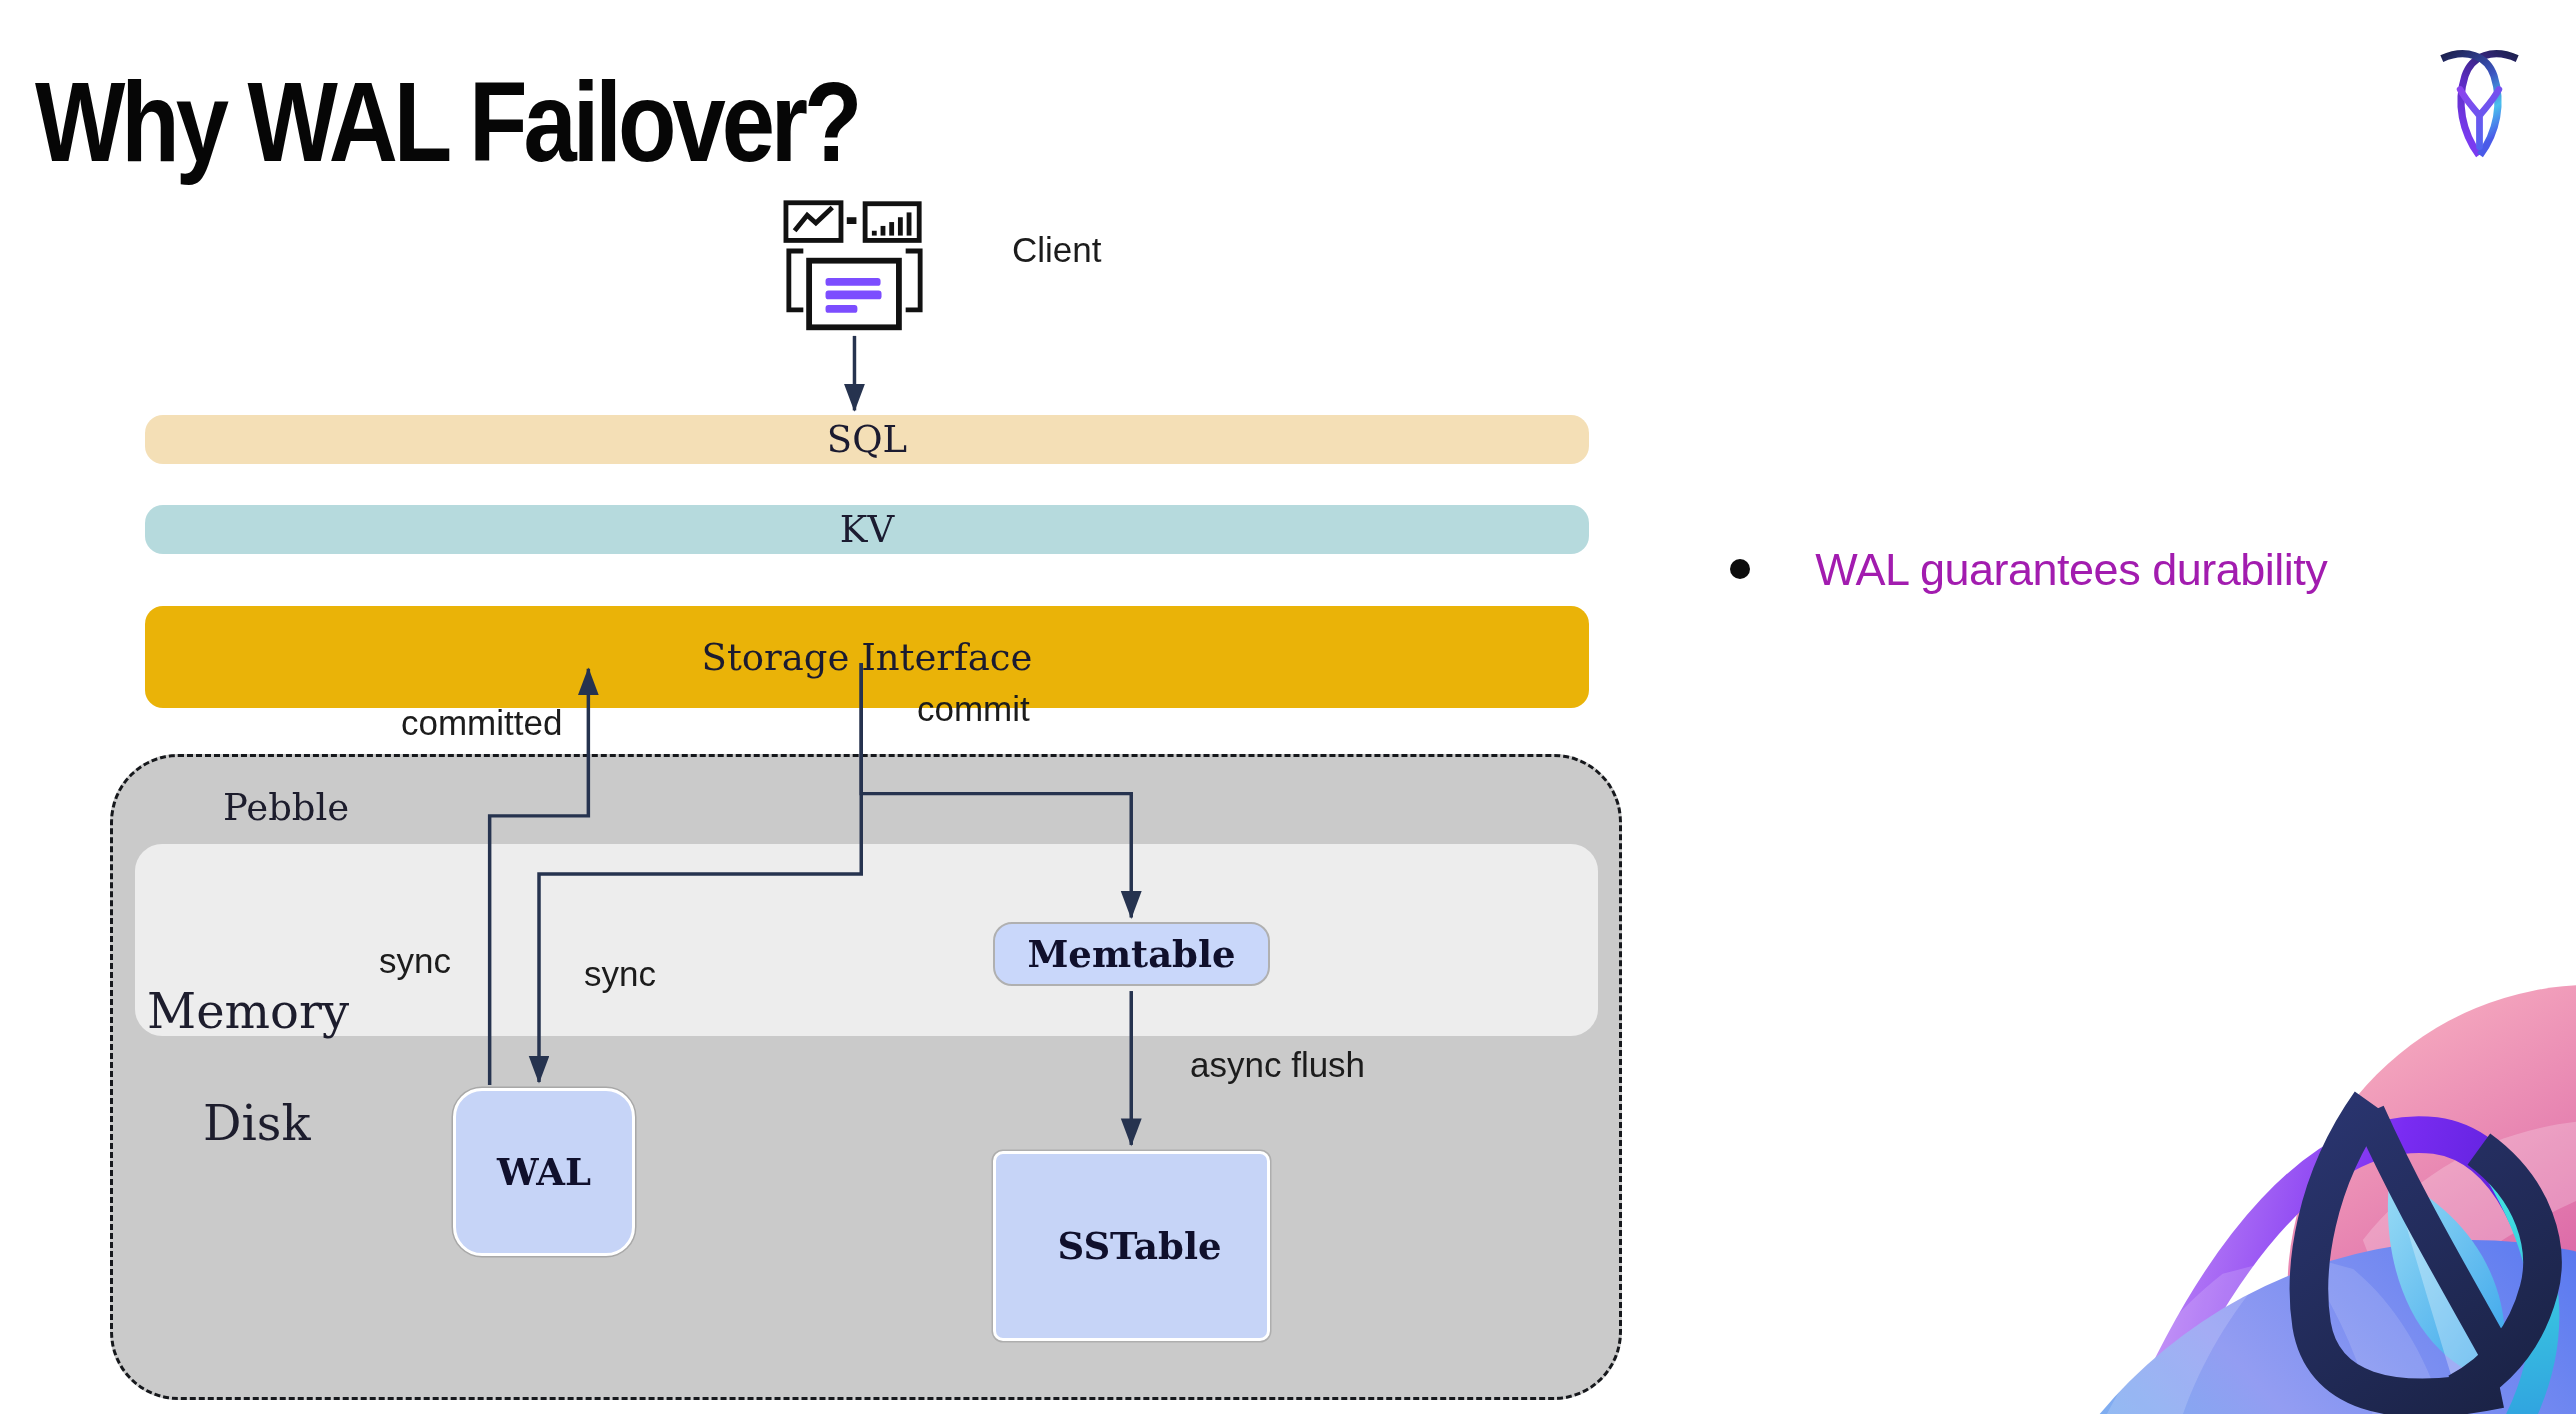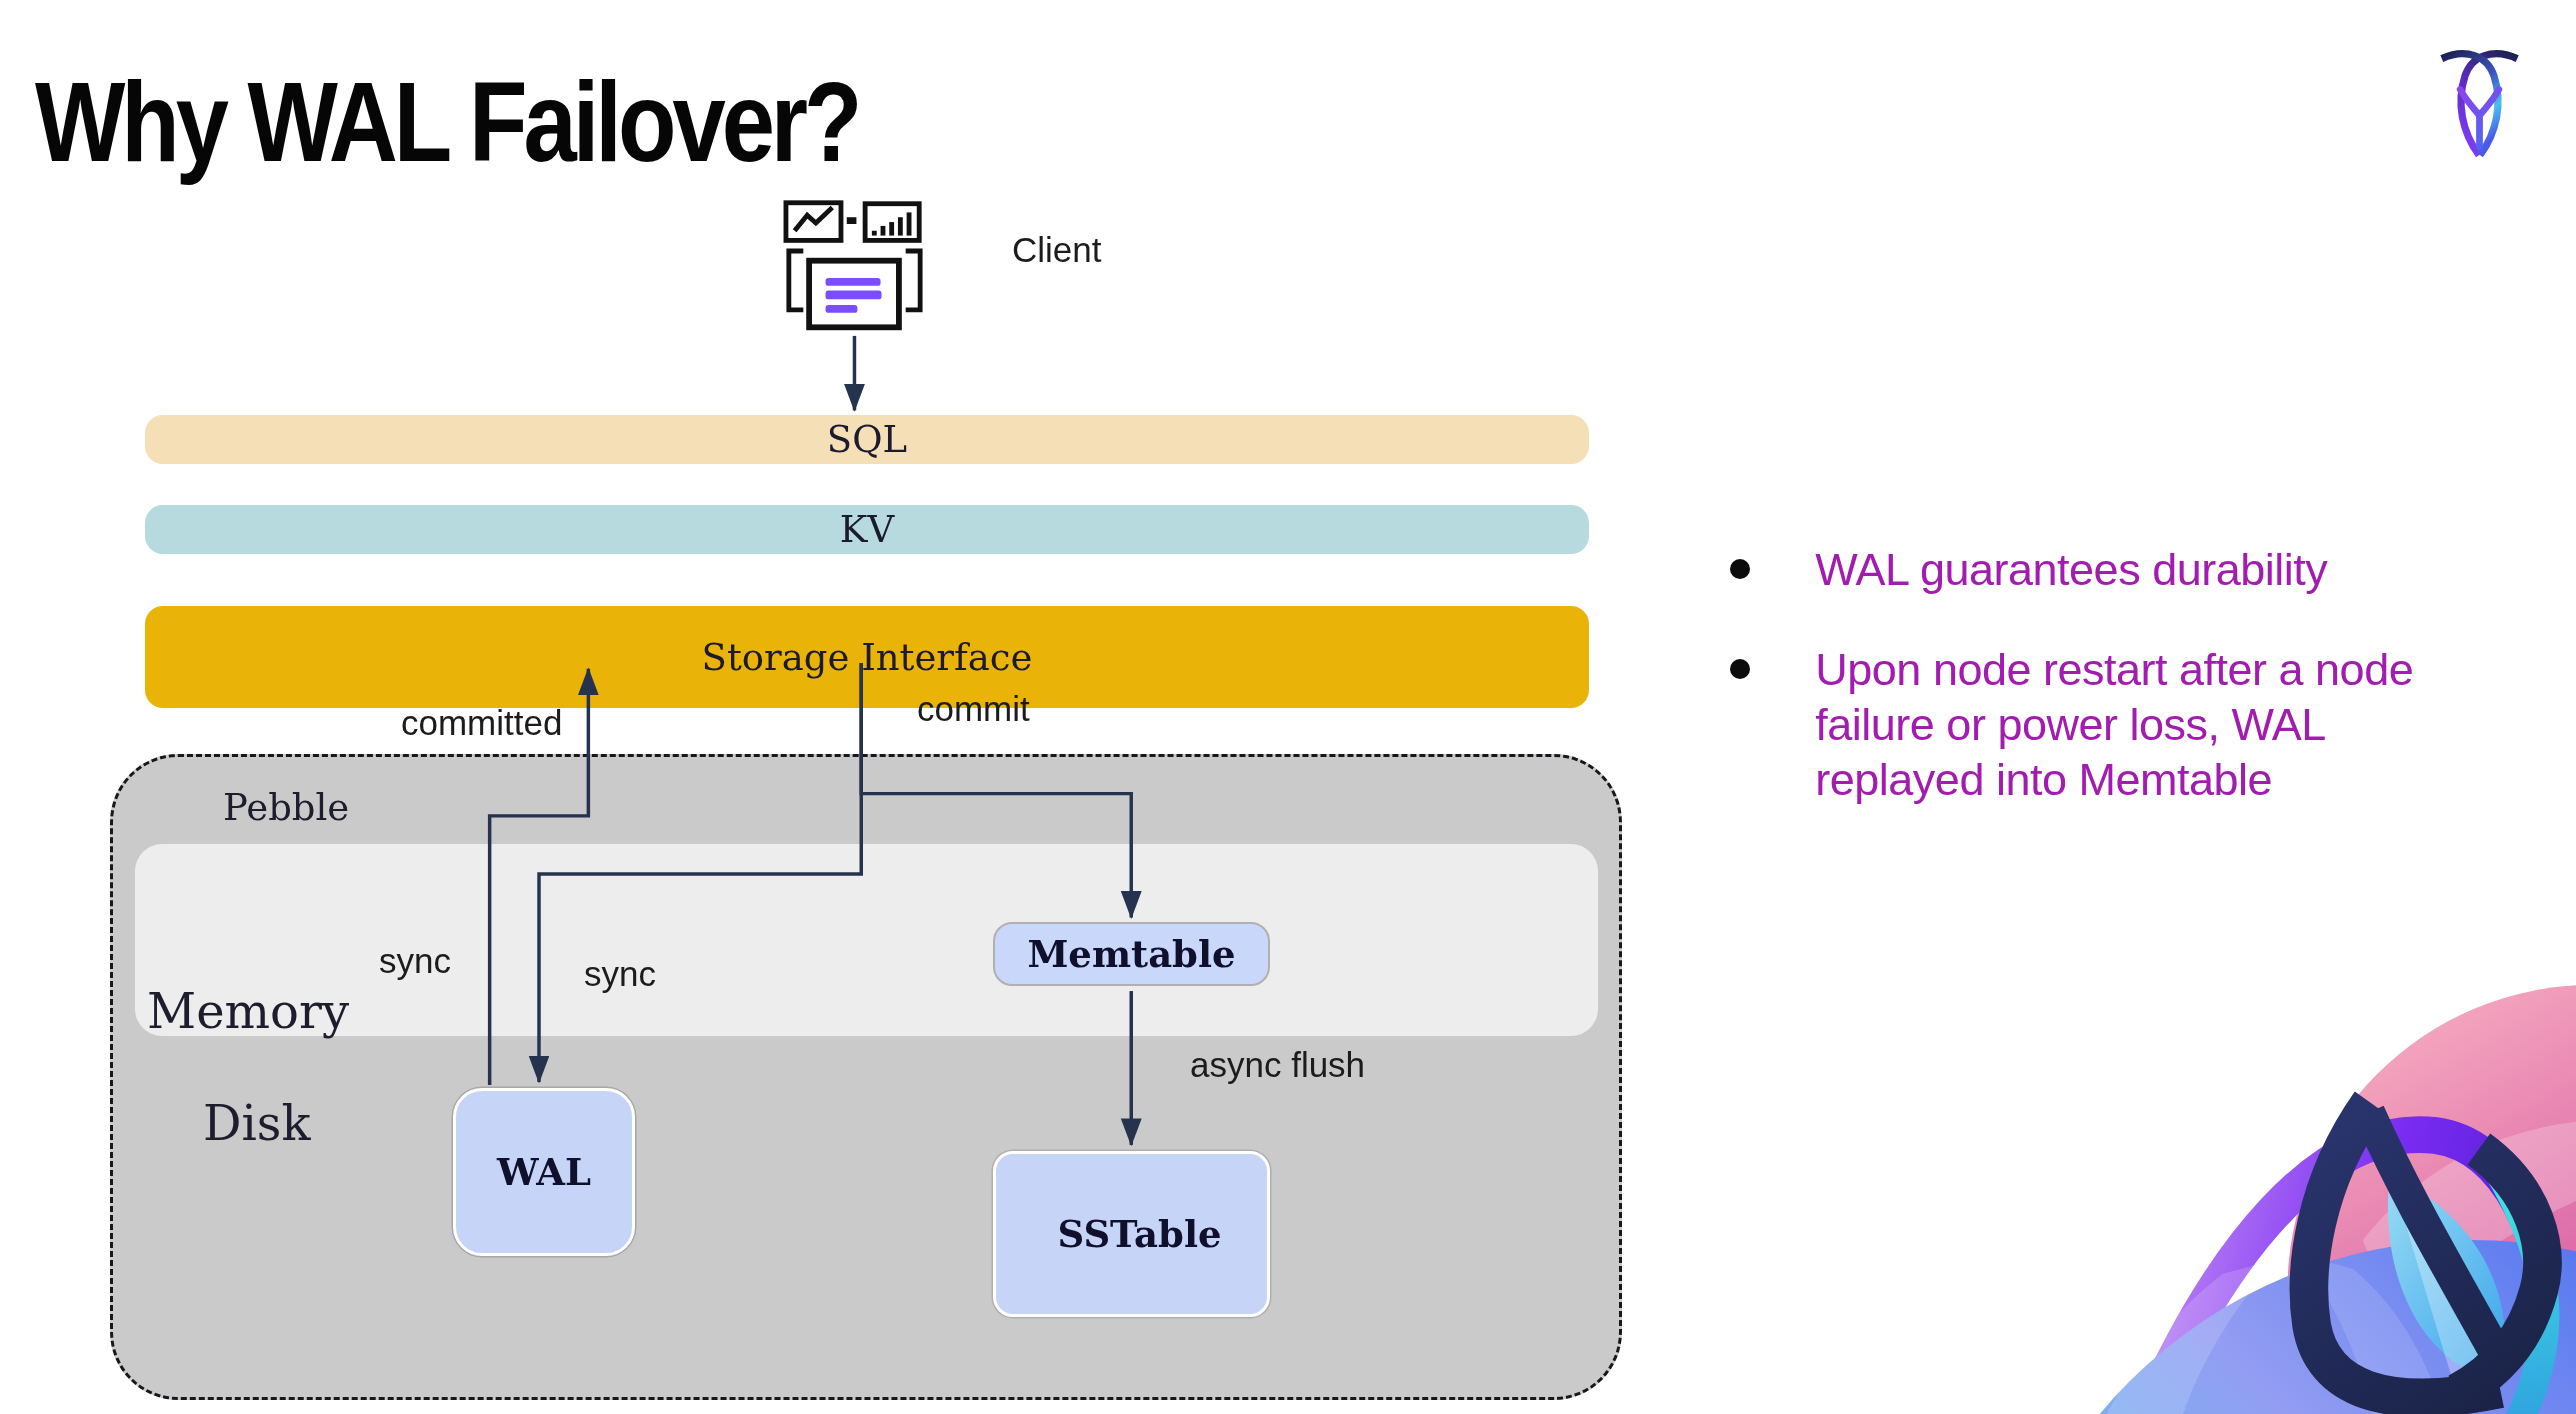--- a/index.html
+++ b/index.html
@@ -45,21 +45,21 @@
   }
   #node-wal{
     left:453px;top:1088px;width:182px;height:168px;border-radius:29px;
     border:3.9px solid #ffffff;box-shadow:0 0 0 1.5px rgba(140,140,140,.55);
   }
   #node-memtable{
     left:993px;top:922px;width:277px;height:64px;border-radius:19px;
     border:2.9px solid #b0b0b0;background:#c9d7fa;
   }
   #node-sstable{
-    left:993px;top:1151px;width:277px;height:166px;border-radius:20px;
+    left:993px;top:1151px;width:277px;height:190px;border-radius:10px;
     border:3.9px solid #ffffff;box-shadow:0 0 0 1.5px rgba(140,140,140,.45);padding-left:16px;
   }
 
   
   .zone-label{font-family:"DejaVu Serif",serif;font-size:48px;color:#1d1d2d;}
   .edge-label{font-size:35px;color:#1c1c1c;}
   #pebble-label{left:223px;top:786px;font-size:37px;}
   #memory-label{left:147px;top:983px;}
   #disk-label{left:203px;top:1095px;}
   #client-label{left:1012px;top:230px;font-size:35px;color:#1c1c1c;}
@@ -184,24 +184,20 @@
 <div class="abs edge-label" id="lbl-committed">committed</div>
 <div class="abs edge-label" id="lbl-commit">commit</div>
 <div class="abs edge-label" id="lbl-sync-left">sync</div>
 <div class="abs edge-label" id="lbl-sync-right">sync</div>
 <div class="abs edge-label" id="lbl-async-flush">async flush</div>
 
 <div class="abs" id="bullets">
   <div class="bullet">
     <div class="bullet-dot"></div>
     <div class="bullet-text">WAL guarantees durability</div>
-  </div>
-  <div class="bullet">
-    <div class="bullet-dot"></div>
-    <div class="bullet-text">Upon node restart after a node failure or power loss, WAL replayed into Memtable</div>
   </div>
 </div>
 
 <svg id="decoration" width="581" height="464" viewBox="0 0 600 480">
   <defs>
     <linearGradient id="gPink" x1="0.25" y1="0" x2="0.85" y2="1">
       <stop offset="0" stop-color="#f6aabf"></stop>
         <stop offset="0.5" stop-color="#d85fa4"></stop>
         <stop offset="1" stop-color="#ad2e90"></stop>
     </linearGradient>

